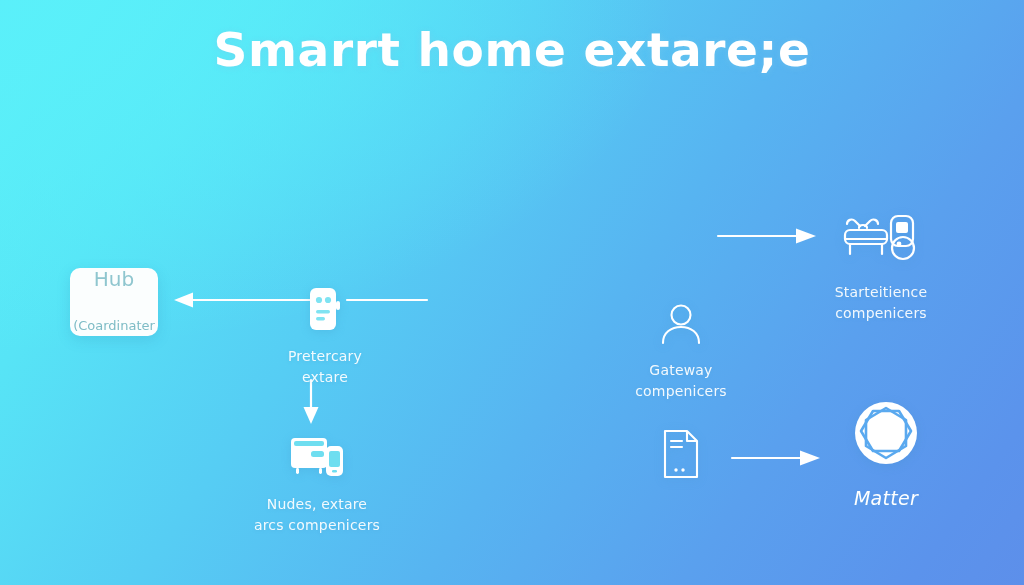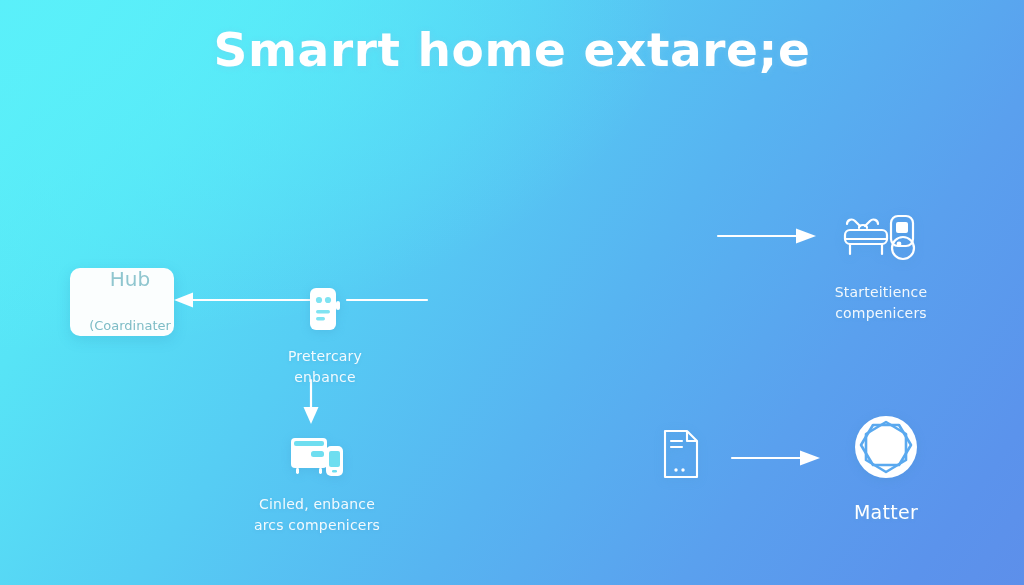--- a/index.html
+++ b/index.html
@@ -42,21 +42,20 @@
     width: 88px;
     height: 68px;
     background: #fbfefe;
     border-radius: 10px;
     box-shadow: 0 4px 14px rgba(40,120,170,0.18);
     display: flex;
     flex-direction: column;
     align-items: center;
     justify-content: center;
     overflow: hidden;
-    padding-left: 16px;
   }
   .hub-title {
     color: #8fc6cf;
     font-size: 20px;
     font-weight: 400;
     line-height: 1.05;
   }
   .hub-sub {
     color: #7ebcc6;
     font-size: 13px;
@@ -96,21 +95,21 @@
     font-weight: 400;
     margin-top: 18px;
   }
 
   
   #node-primary      { left: 240px; top: 286px; }
   #node-nodes        { left: 232px; top: 432px; }
   #node-gateway      { left: 596px; top: 302px; }
   #node-cloud        { left: 596px; top: 428px; }
   #node-sparem       { left: 796px; top: 212px; }
-  #node-matter       { left: 801px; top: 414px; }
+  #node-matter       { left: 801px; top: 400px; font-style: italic; }
 
   
   .conn { position: absolute; }
   #arrow-hub   { left: 170px;  top: 290px; }
   #line-right  { left: 345px;  top: 290px; }
   #arrow-down  { left: 300px;  top: 378px; }
   #arrow-top   { left: 716px;  top: 226px; }
   #arrow-bot   { left: 730px;  top: 448px; }
 </style>
 </head>
@@ -165,43 +164,55 @@
         <rect x="4" y="2" width="26" height="42" rx="6" fill="#ffffff"></rect>
         <rect x="30" y="15" width="4" height="9" rx="2" fill="#ffffff"></rect>
         <circle cx="13" cy="14" r="3.1" fill="#7fe3f2"></circle>
         <circle cx="22" cy="14" r="3.1" fill="#7fe3f2"></circle>
         <rect x="10" y="24" width="14" height="3.4" rx="1.7" fill="#7fe3f2"></rect>
         <rect x="10" y="31" width="9" height="3.4" rx="1.7" fill="#7fe3f2"></rect>
       </svg>
     </span>
     <div class="caption">
       <div>Pretercary</div>
-      <div>enbance</div>
+      <div>extare</div>
     </div>
   </div>
 
   <div class="node" id="node-nodes">
     <span class="glyph">
       <svg width="56" height="48" viewBox="0 0 56 48">
         <rect x="2" y="6" width="36" height="30" rx="4" fill="#ffffff"></rect>
         <rect x="5" y="9" width="30" height="5" rx="2" fill="#6fdef0"></rect>
         <rect x="22" y="19" width="13" height="6" rx="2.5" fill="#6fdef0"></rect>
         <rect x="7" y="36" width="3" height="6" rx="1.4" fill="#ffffff"></rect>
         <rect x="30" y="36" width="3" height="6" rx="1.4" fill="#ffffff"></rect>
         <rect x="37" y="14" width="17" height="30" rx="5" fill="#ffffff"></rect>
         <rect x="40" y="19" width="11" height="16" rx="2" fill="#6fdef0"></rect>
         <rect x="43" y="38" width="5" height="2.6" rx="1.3" fill="#6fdef0"></rect>
       </svg>
     </span>
     <div class="caption">
-      <div>Cinled, enbance</div>
+      <div>Nudes, extare</div>
       <div>arcs compenicers</div>
     </div>
   </div>
 
+  <div class="node" id="node-gateway">
+    <span class="glyph">
+      <svg width="46" height="44" viewBox="0 0 46 44">
+        <circle cx="23" cy="13" r="9.5" fill="none" stroke="#ffffff" stroke-width="2.1"></circle>
+        <path d="M5 41 C5 30.5 13.2 25 23 25 C32.8 25 41 30.5 41 41" fill="none" stroke="#ffffff" stroke-width="2.1" stroke-linecap="round"></path>
+      </svg>
+    </span>
+    <div class="caption">
+      <div>Gateway</div>
+      <div>compenicers</div>
+    </div>
+  </div>
 
   <div class="node" id="node-cloud">
     <span class="glyph">
       <svg width="44" height="52" viewBox="0 0 44 52">
         <path d="M6 3 H28 L38 13 V49 H6 Z" fill="none" stroke="#ffffff" stroke-width="2.1" stroke-linejoin="round"></path>
         <path d="M28 3 V13 H38" fill="none" stroke="#ffffff" stroke-width="2.1" stroke-linejoin="round"></path>
         <line x1="12" y1="13" x2="23" y2="13" stroke="#ffffff" stroke-width="2.1" stroke-linecap="round"></line>
         <line x1="12" y1="19" x2="23" y2="19" stroke="#ffffff" stroke-width="2.1" stroke-linecap="round"></line>
         <circle cx="17" cy="42" r="1.7" fill="#ffffff"></circle>
         <circle cx="24" cy="42" r="1.7" fill="#ffffff"></circle>

